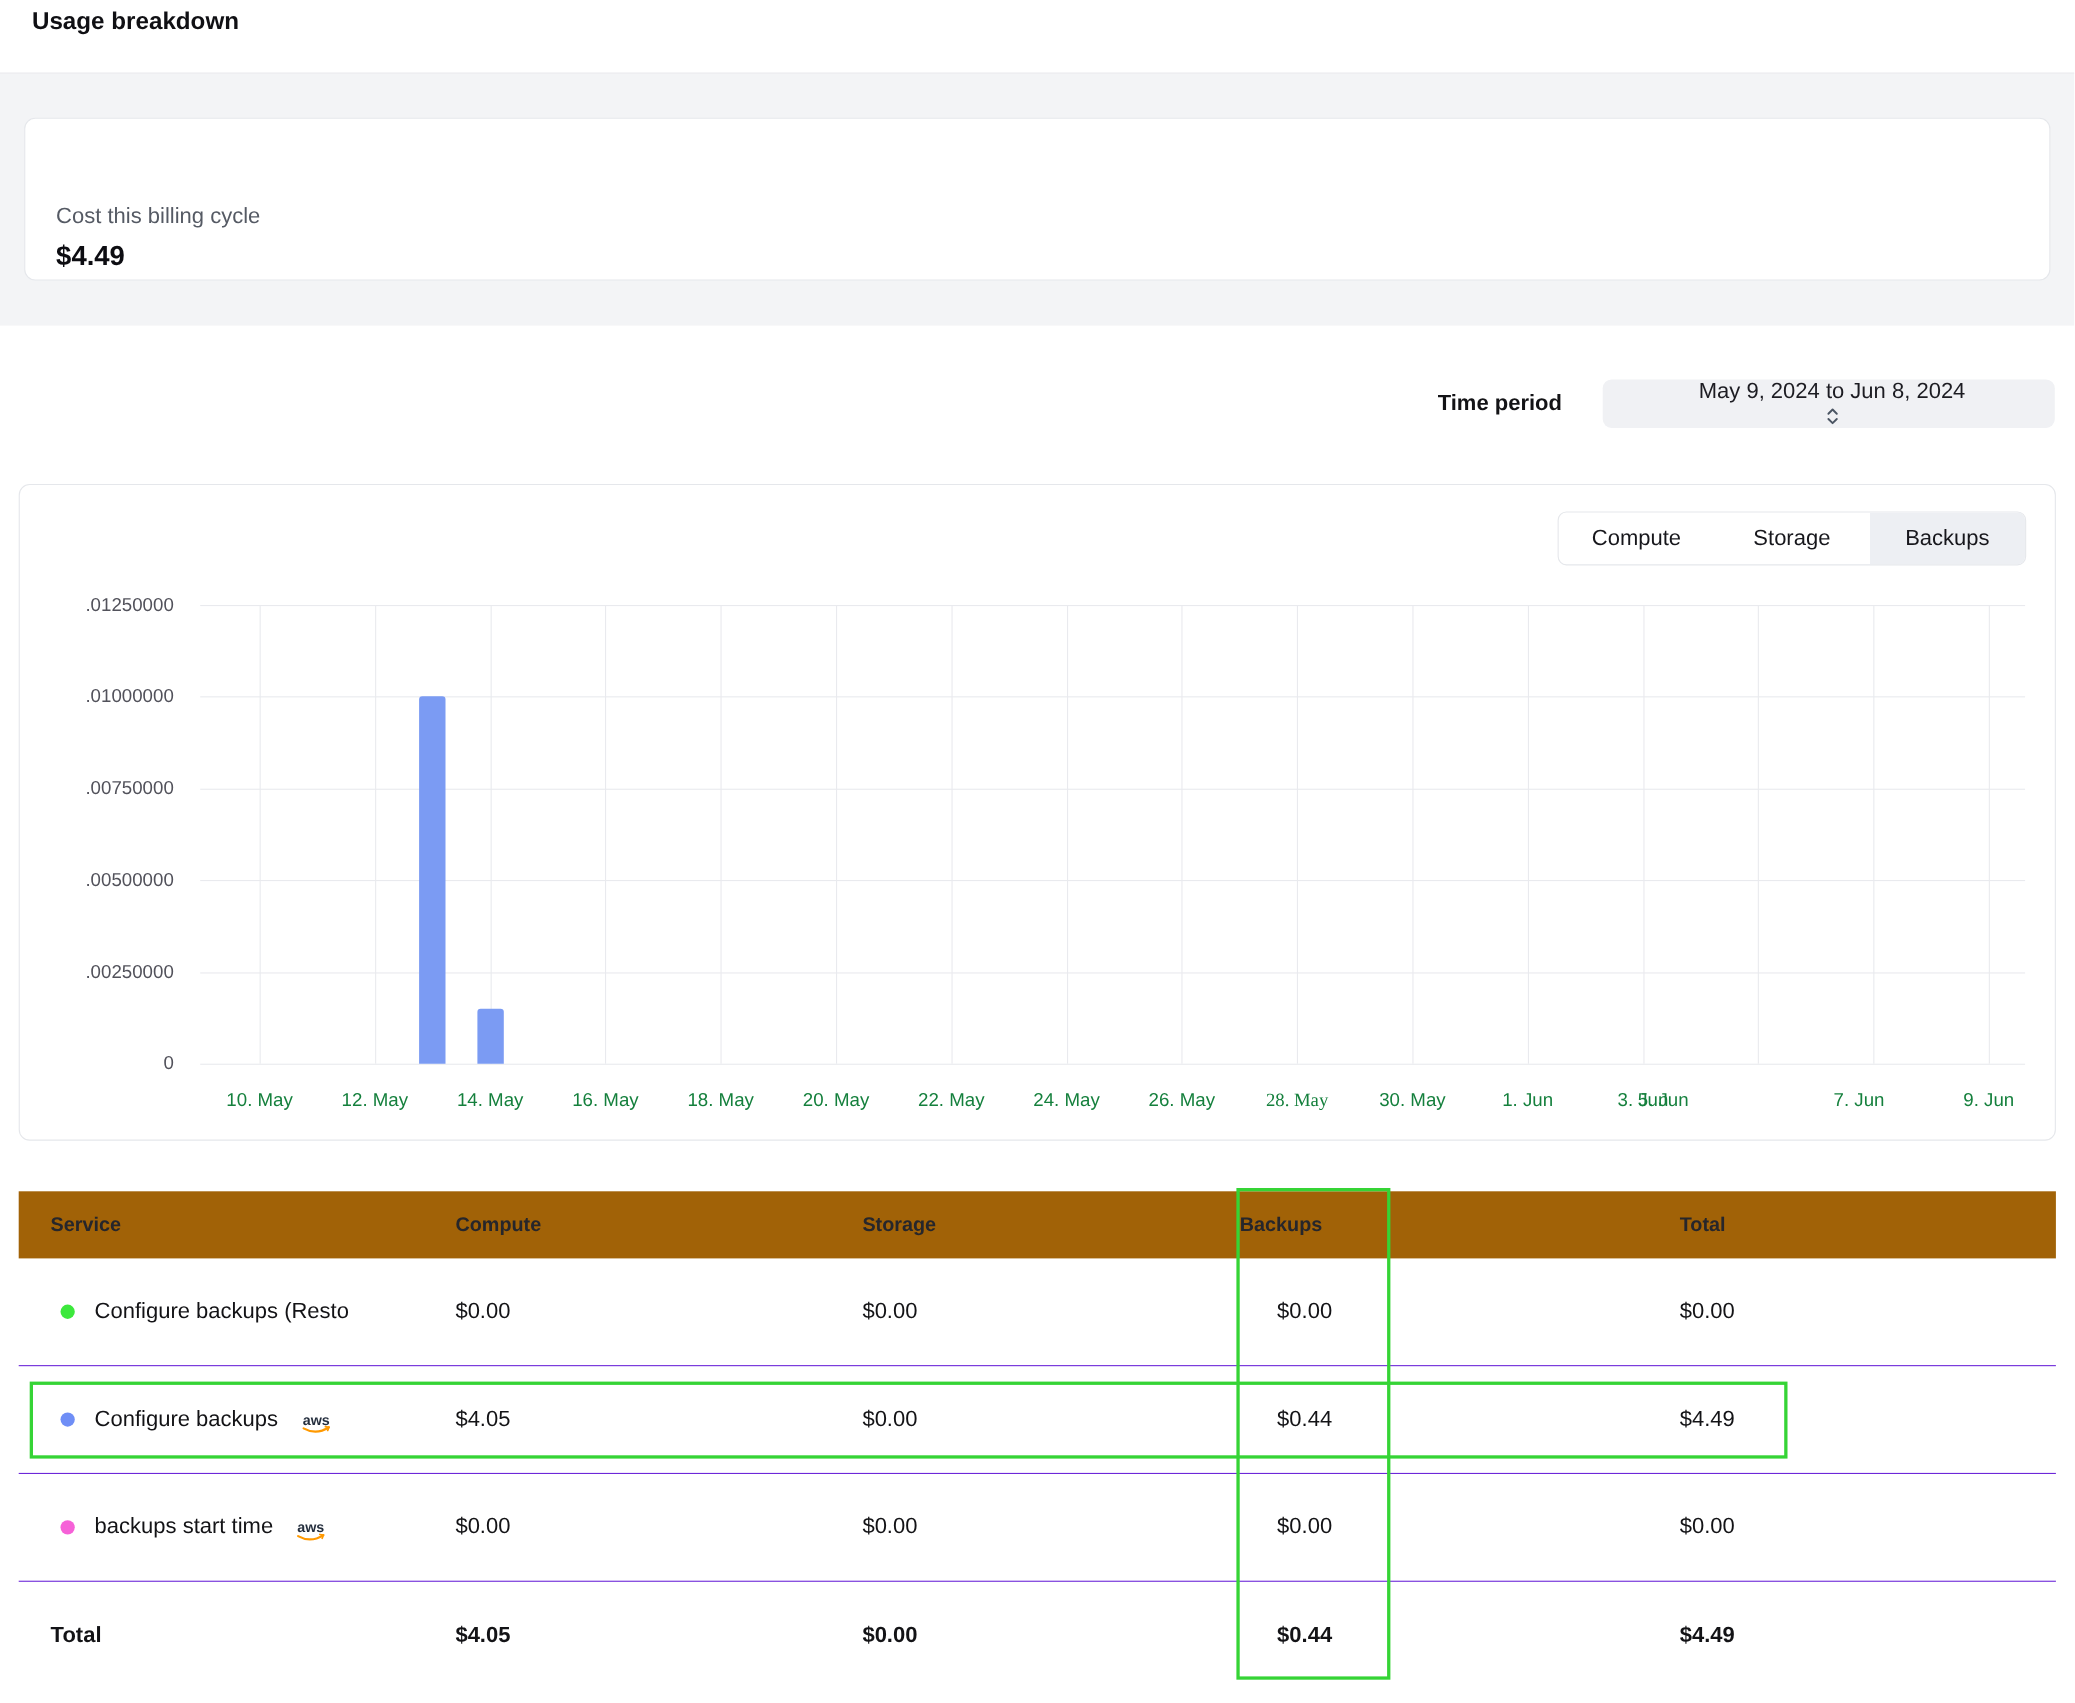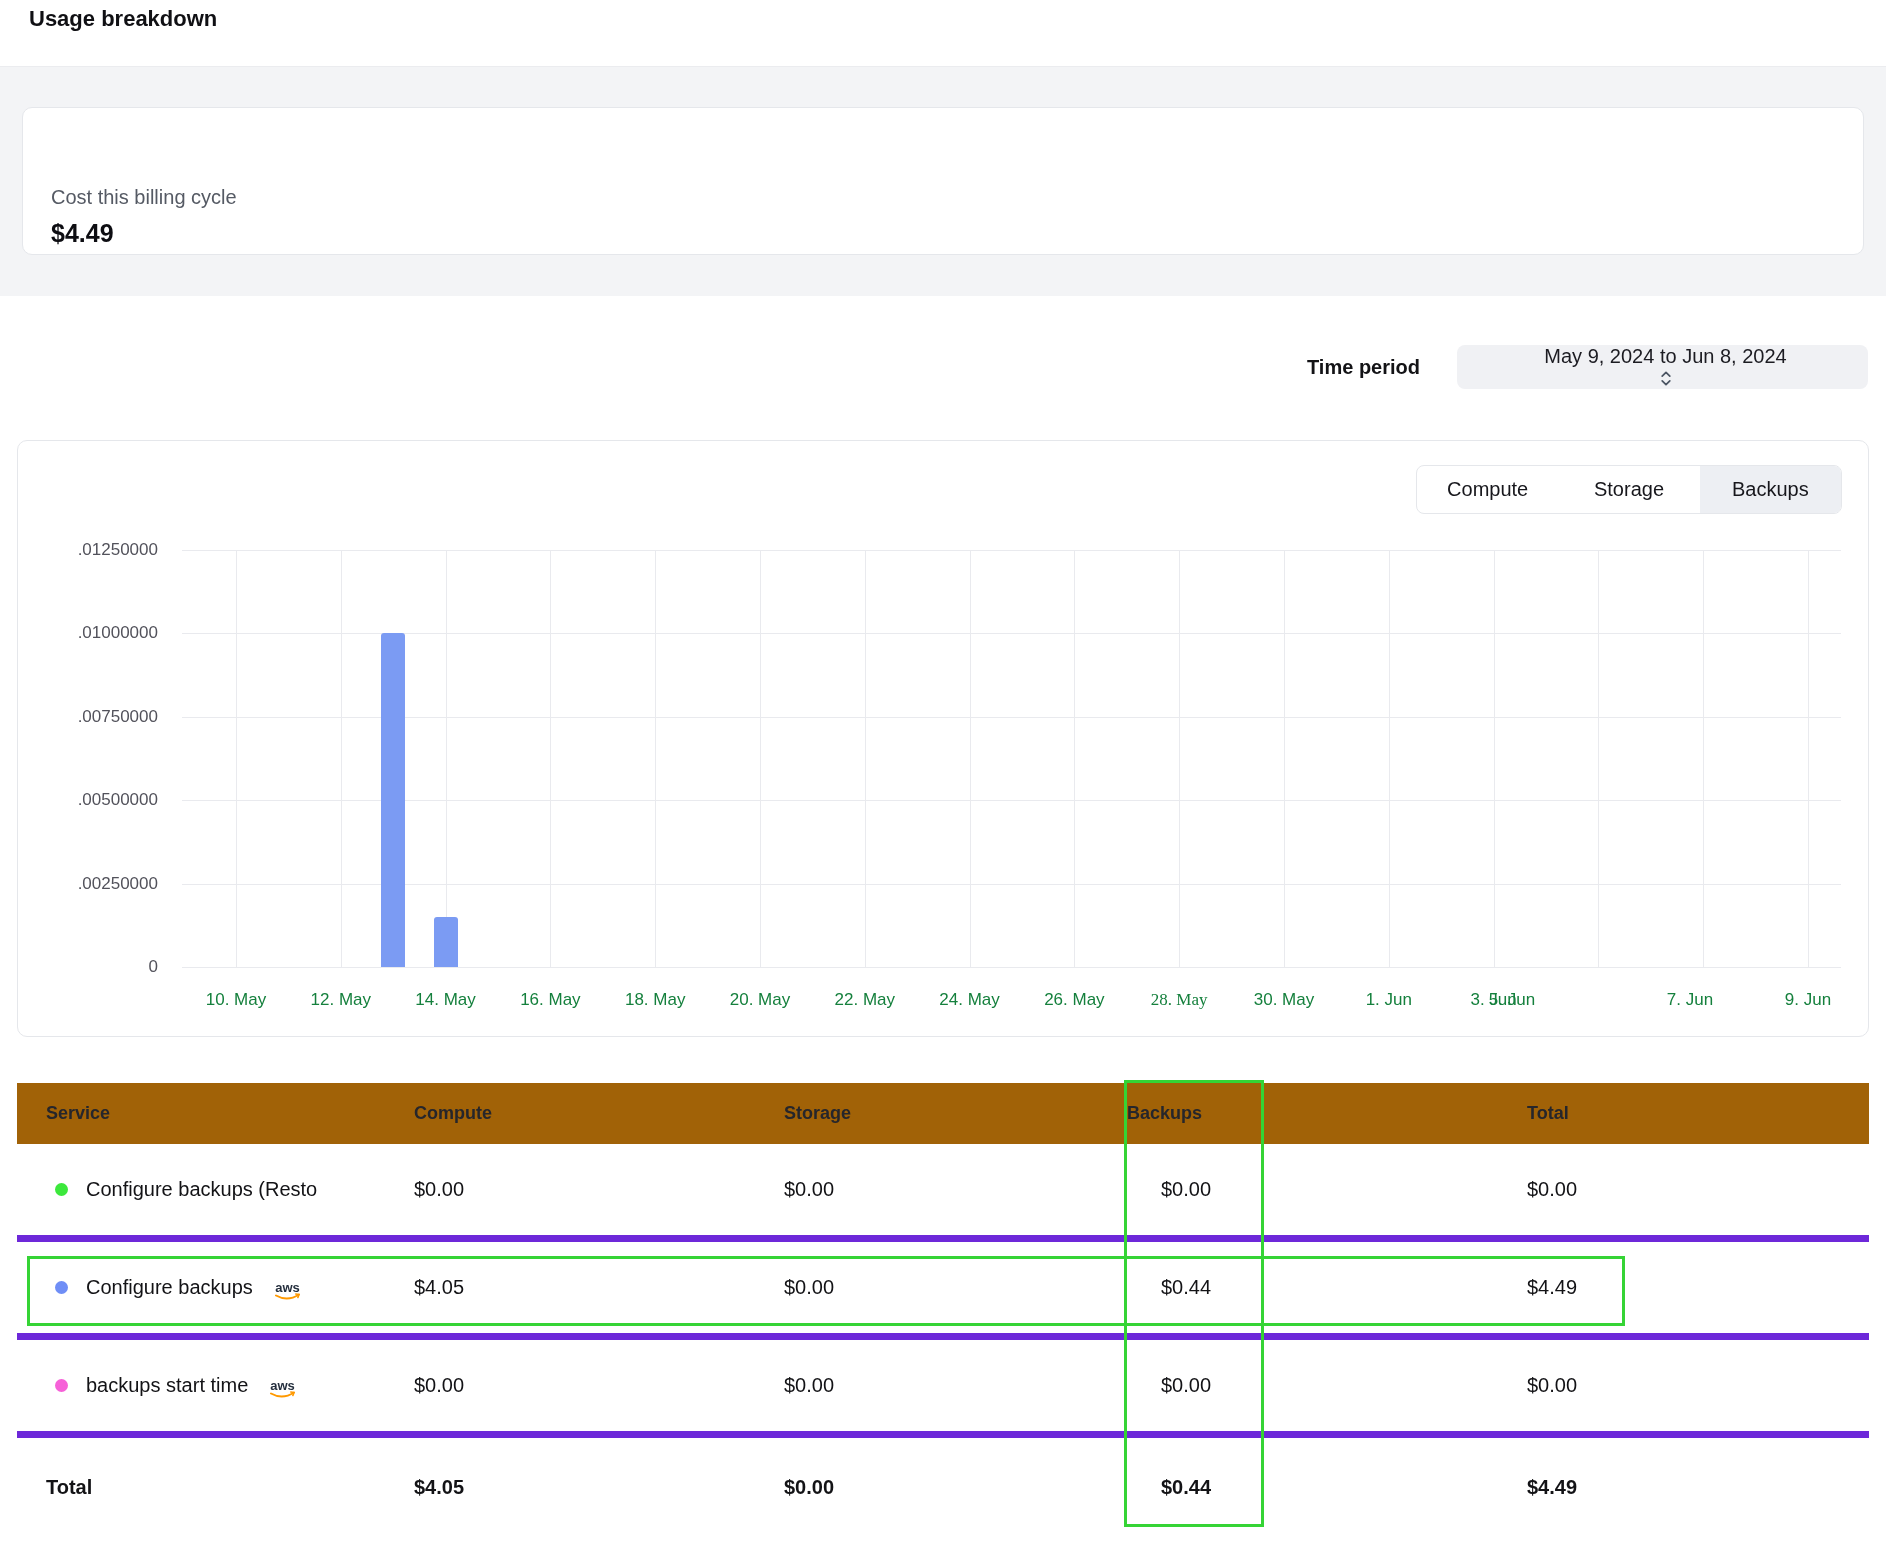--- a/index.html
+++ b/index.html
@@ -30,21 +30,21 @@
   .hgrid{position:absolute;height:1px;background:#e9eaee;}
   .vgrid{position:absolute;width:1px;background:#e9eaee;}
   .ylab{position:absolute;left:0;width:140px;text-align:right;font-size:17px;color:#52525b;line-height:26px;}
   .xlab{position:absolute;top:549px;width:120px;text-align:center;font-size:17px;color:#15803d;}
   .bar{position:absolute;width:24px;border-radius:3px 3px 0 0;}
 
   .table{position:absolute;left:17px;top:1083px;width:1852px;font-size:20px;}
   .thead{display:grid;grid-template-columns:397px 370px 343px 275px 1fr;height:61px;align-items:center;
     background:#a16207;font-size:18px;font-weight:700;color:#26262b;}
   .trow{display:grid;grid-template-columns:397px 370px 343px 275px 1fr;height:98px;align-items:center;
-    border-bottom:7px solid #6d28d9;color:#131316;}
+    border-bottom:1px solid #6d28d9;color:#131316;}
   .trow.total{border-bottom:none;font-weight:700;}
   .th.col1{padding-left:29px;}
   .th.col5,.td.col5{padding-left:125px;}
   .td.col4{padding-left:34px;}
   .svc{display:flex;align-items:center;padding-left:38px;}
   .total-label{padding-left:29px;}
   .dot{width:13px;height:13px;border-radius:50%;margin-right:18px;flex:none;}
   .aws{margin-left:16px;display:inline-flex;transform:translateY(3px);}
 
   .hl{position:absolute;border:3px solid #35d435;pointer-events:none;z-index:5;}

